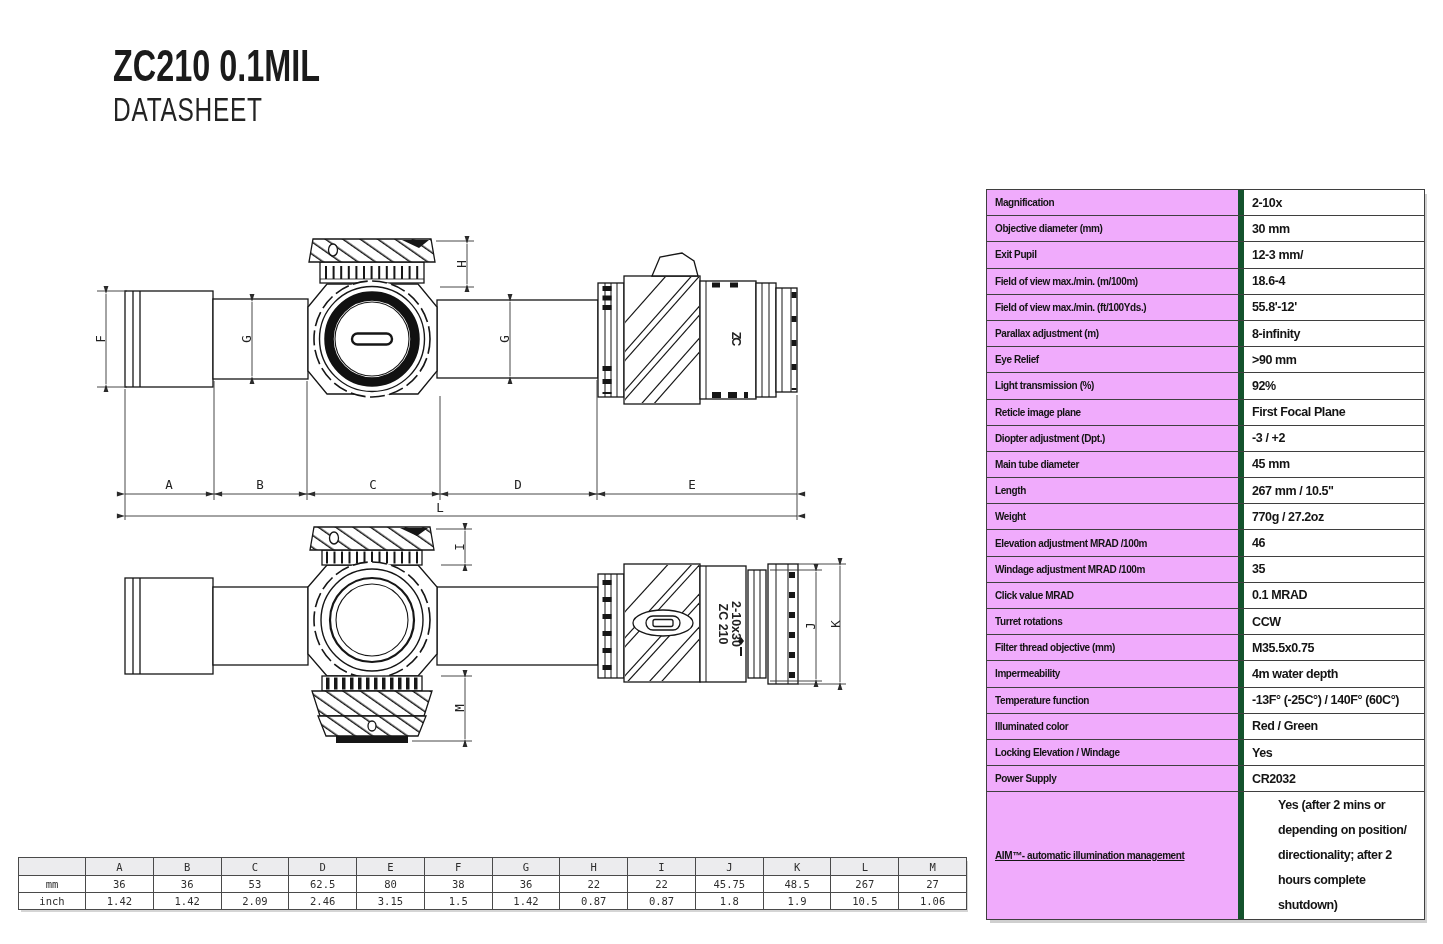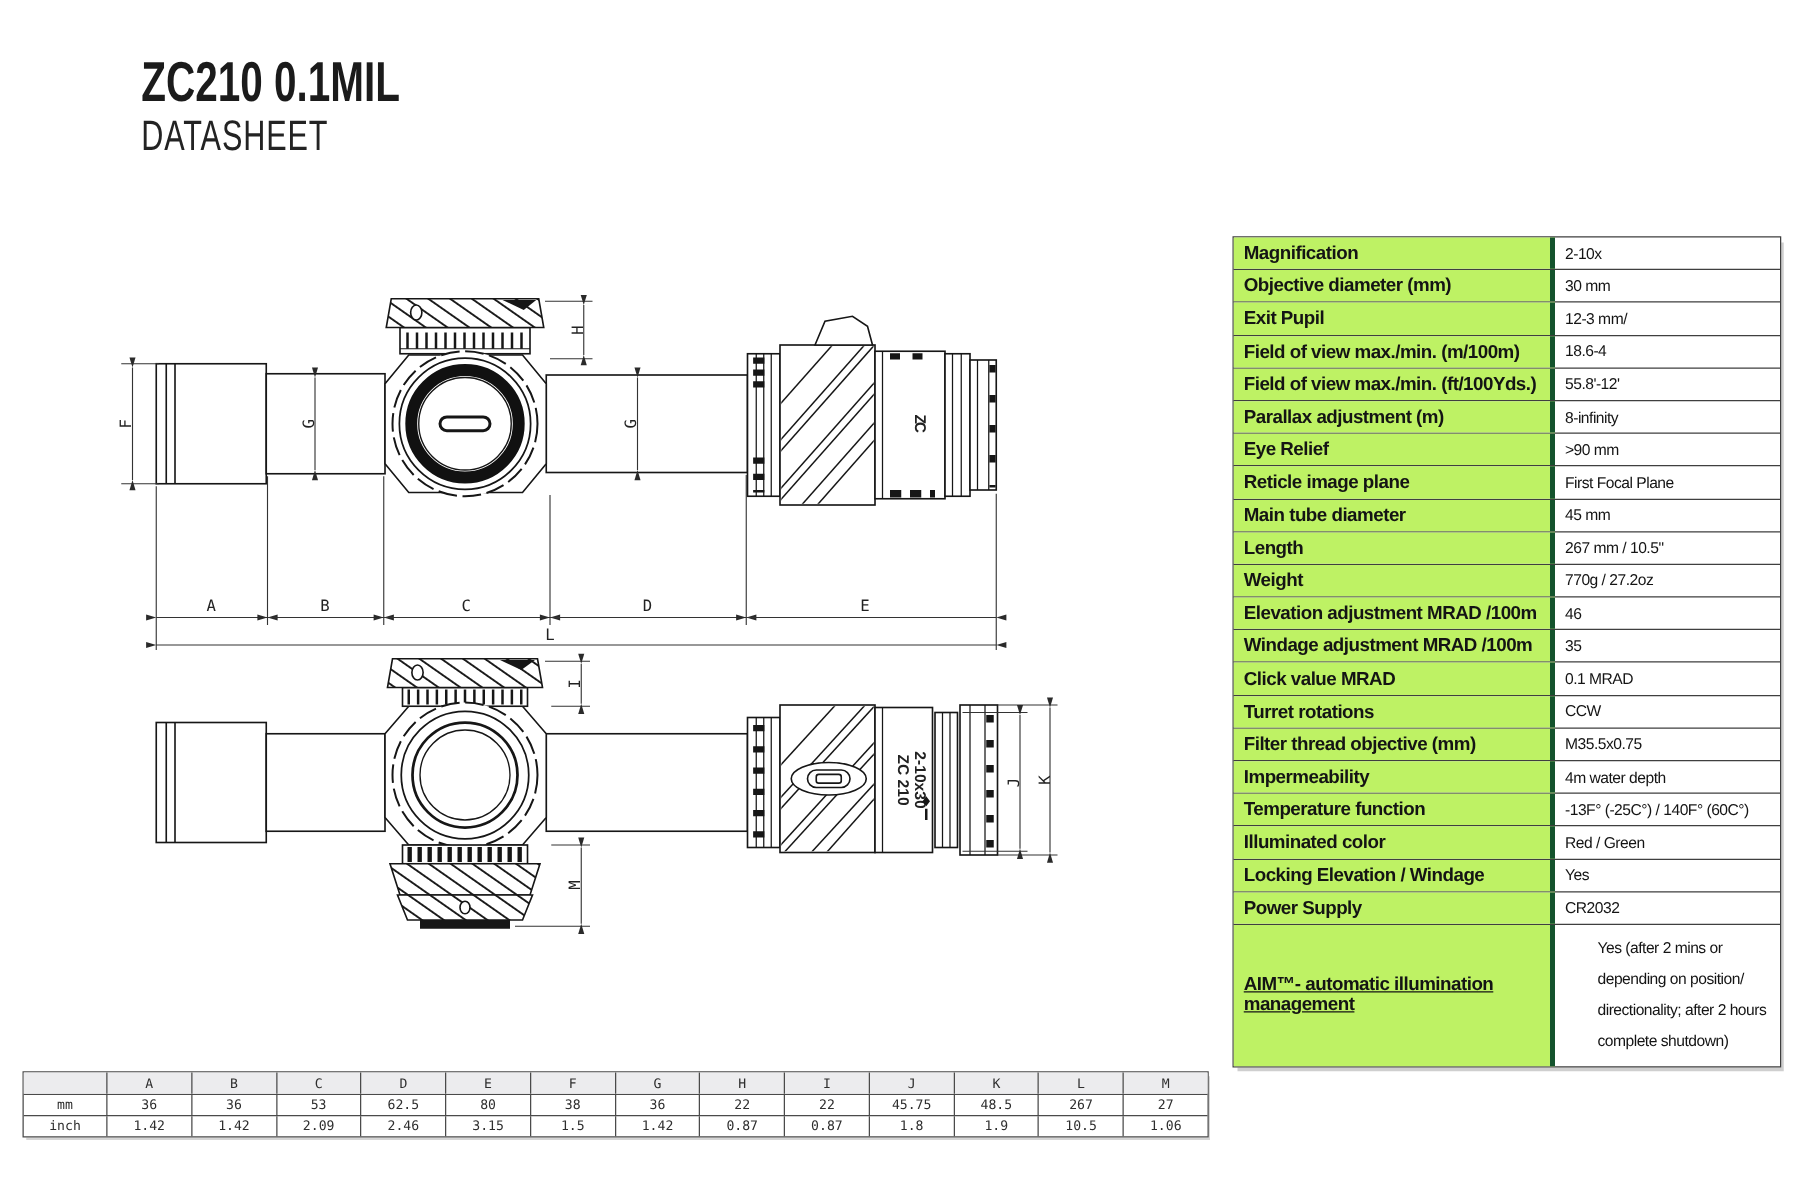--- a/index.html
+++ b/index.html
@@ -13,25 +13,25 @@
   .doc-subtitle{margin:0;font-size:34px;font-weight:400;line-height:38px;color:#232323;
              transform:scaleX(0.72);transform-origin:left top;white-space:nowrap;letter-spacing:1px;}
 
   
   .spec-table{position:absolute;left:986px;top:189px;width:437px;background:#fff;
               border:1px solid #3f3f3f;box-shadow:3px 4px 0 -1px #cfcfcf;}
   .spec-row{display:grid;grid-template-columns:257px 1fr;height:26.2px;box-sizing:border-box;
             border-bottom:1px solid #3f3f3f;}
   .spec-row:last-child{border-bottom:none;}
   .spec-row.tall{height:auto;min-height:113px;}
-  .spec-label{background:#bef264;border-right:4px solid #14532d;display:flex;align-items:center;
-              padding:1px 4px 1px 8px;font-weight:bold;font-size:15px;letter-spacing:-0.4px;
+  .spec-label{background:#f0abfc;border-right:6px solid #14532d;display:flex;align-items:center;
+              padding:1px 4px 1px 8px;font-weight:bold;font-size:10px;letter-spacing:-0.4px;
               white-space:nowrap;overflow:hidden;}
   .spec-row.tall .spec-label{white-space:normal;line-height:16px;text-decoration:underline;}
-  .spec-value{display:flex;align-items:center;padding:1px 4px 1px 8px;font-weight:normal;
+  .spec-value{display:flex;align-items:center;padding:1px 4px 1px 8px;font-weight:bold;
               font-size:12.5px;letter-spacing:-0.4px;white-space:nowrap;overflow:hidden;}
   .spec-row.tall .spec-value{white-space:normal;line-height:25px;padding-left:34px;}
 
   
   .dim-table{position:absolute;left:18px;top:857px;width:947px;background:#fff;
              border:1px solid #4a4a4a;box-shadow:2px 3px 0 -1px #d5d5d5;
              font-family:"DejaVu Sans Mono",monospace;font-size:10.5px;color:#2e2e2e;}
   .dim-row{display:grid;grid-template-columns:66px repeat(13,1fr);height:17px;box-sizing:border-box;}
   .dim-row + .dim-row{border-top:1px solid #4a4a4a;}
   .dim-cell{display:flex;align-items:center;justify-content:center;border-left:1px solid #4a4a4a;
@@ -299,22 +299,30 @@
       </div>
       <div class="spec-row">
         <div class="spec-label">Parallax adjustment (m)</div>
         <div class="spec-value">8-infinity</div>
       </div>
       <div class="spec-row">
         <div class="spec-label">Eye Relief</div>
         <div class="spec-value">&gt;90 mm</div>
       </div>
       <div class="spec-row">
+        <div class="spec-label">Light transmission (%)</div>
+        <div class="spec-value">92%</div>
+      </div>
+      <div class="spec-row">
         <div class="spec-label">Reticle image plane</div>
         <div class="spec-value">First Focal Plane</div>
+      </div>
+      <div class="spec-row">
+        <div class="spec-label">Diopter adjustment (Dpt.)</div>
+        <div class="spec-value">-3 / +2</div>
       </div>
       <div class="spec-row">
         <div class="spec-label">Main tube diameter</div>
         <div class="spec-value">45 mm</div>
       </div>
       <div class="spec-row">
         <div class="spec-label">Length</div>
         <div class="spec-value">267 mm / 10.5"</div>
       </div>
       <div class="spec-row">

